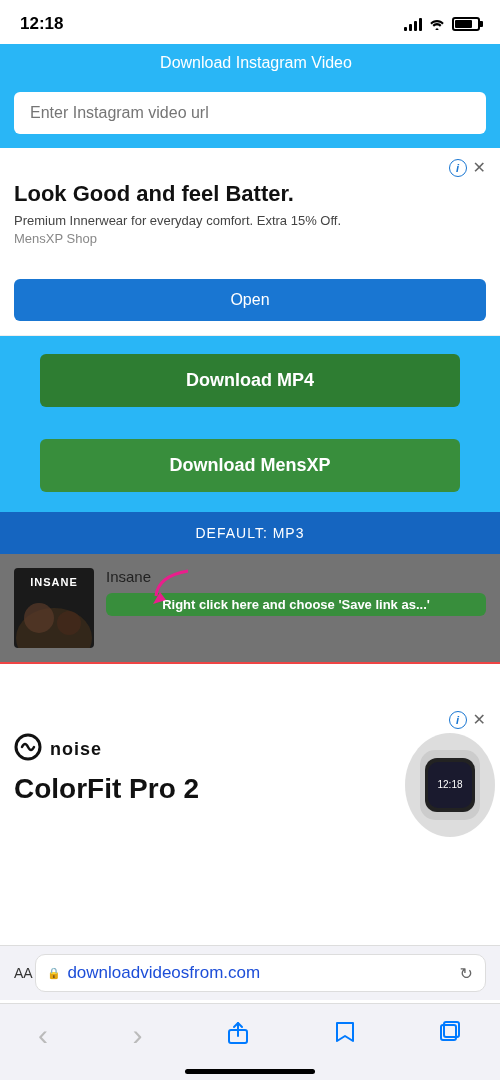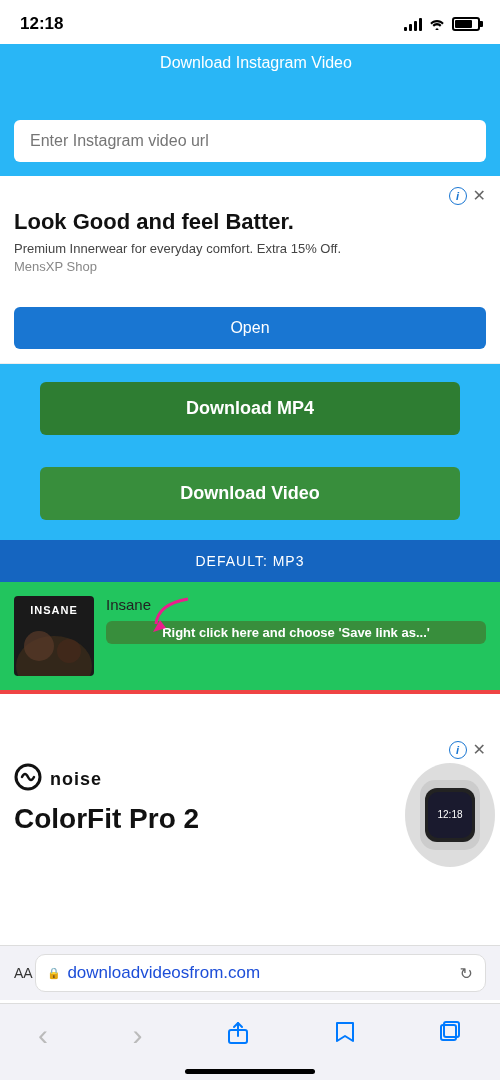--- a/index.html
+++ b/index.html
@@ -94,21 +94,20 @@
     }
     .url-input {
       width: 100%;
       padding: 12px 16px;
       border-radius: 6px;
       border: none;
       background: #fff;
       font-size: 16px;
       color: #a16207;
       outline: none;
-      margin-top: 28px;
     }
 
     
     .ad-section {
       background: #fff;
       padding: 10px 14px 14px 14px;
       position: relative;
       border-bottom: 1px solid #eee;
     }
     .ad-info-row {
@@ -200,26 +199,26 @@
     }
     .default-text {
       color: #fff;
       font-size: 14px;
       letter-spacing: 1px;
       font-weight: 500;
     }
 
     
     .music-section {
-      background: #22c55e;
+      background: #737373;
       padding: 14px;
       display: flex;
       align-items: flex-start;
       gap: 12px;
-      border-bottom: 4px solid #ef4444;
+      border-bottom: 2px solid #ef4444;
       position: relative;
     }
     .music-thumbnail {
       width: 80px;
       height: 80px;
       background: #1a1a1a;
       border-radius: 4px;
       display: flex;
       align-items: center;
       justify-content: center;
@@ -416,21 +415,21 @@
     <span class="ad-close-icon">✕</span>
   </div>
   <div class="ad-headline">Look Good and feel Batter.</div>
   <div class="ad-subtext">Premium Innerwear for everyday comfort. Extra 15% Off.</div>
   <div class="ad-brand">MensXP Shop</div>
   <button class="ad-open-btn">Open</button>
 </div>
 
 <div class="download-section">
   <button class="download-btn download-mp4-btn">Download MP4</button>
-  <button class="download-btn download-photo-btn">Download Video</button>
+  <button class="download-btn download-photo-btn">Download MensXP</button>
 </div>
 
 <div class="default-section">
   <span class="default-text">DEFAULT: MP3</span>
 </div>
 
 <div class="music-section">
   <div class="music-thumbnail">
     <span class="music-thumbnail-text">INSANE</span>
     <div class="music-thumbnail-graphic">

